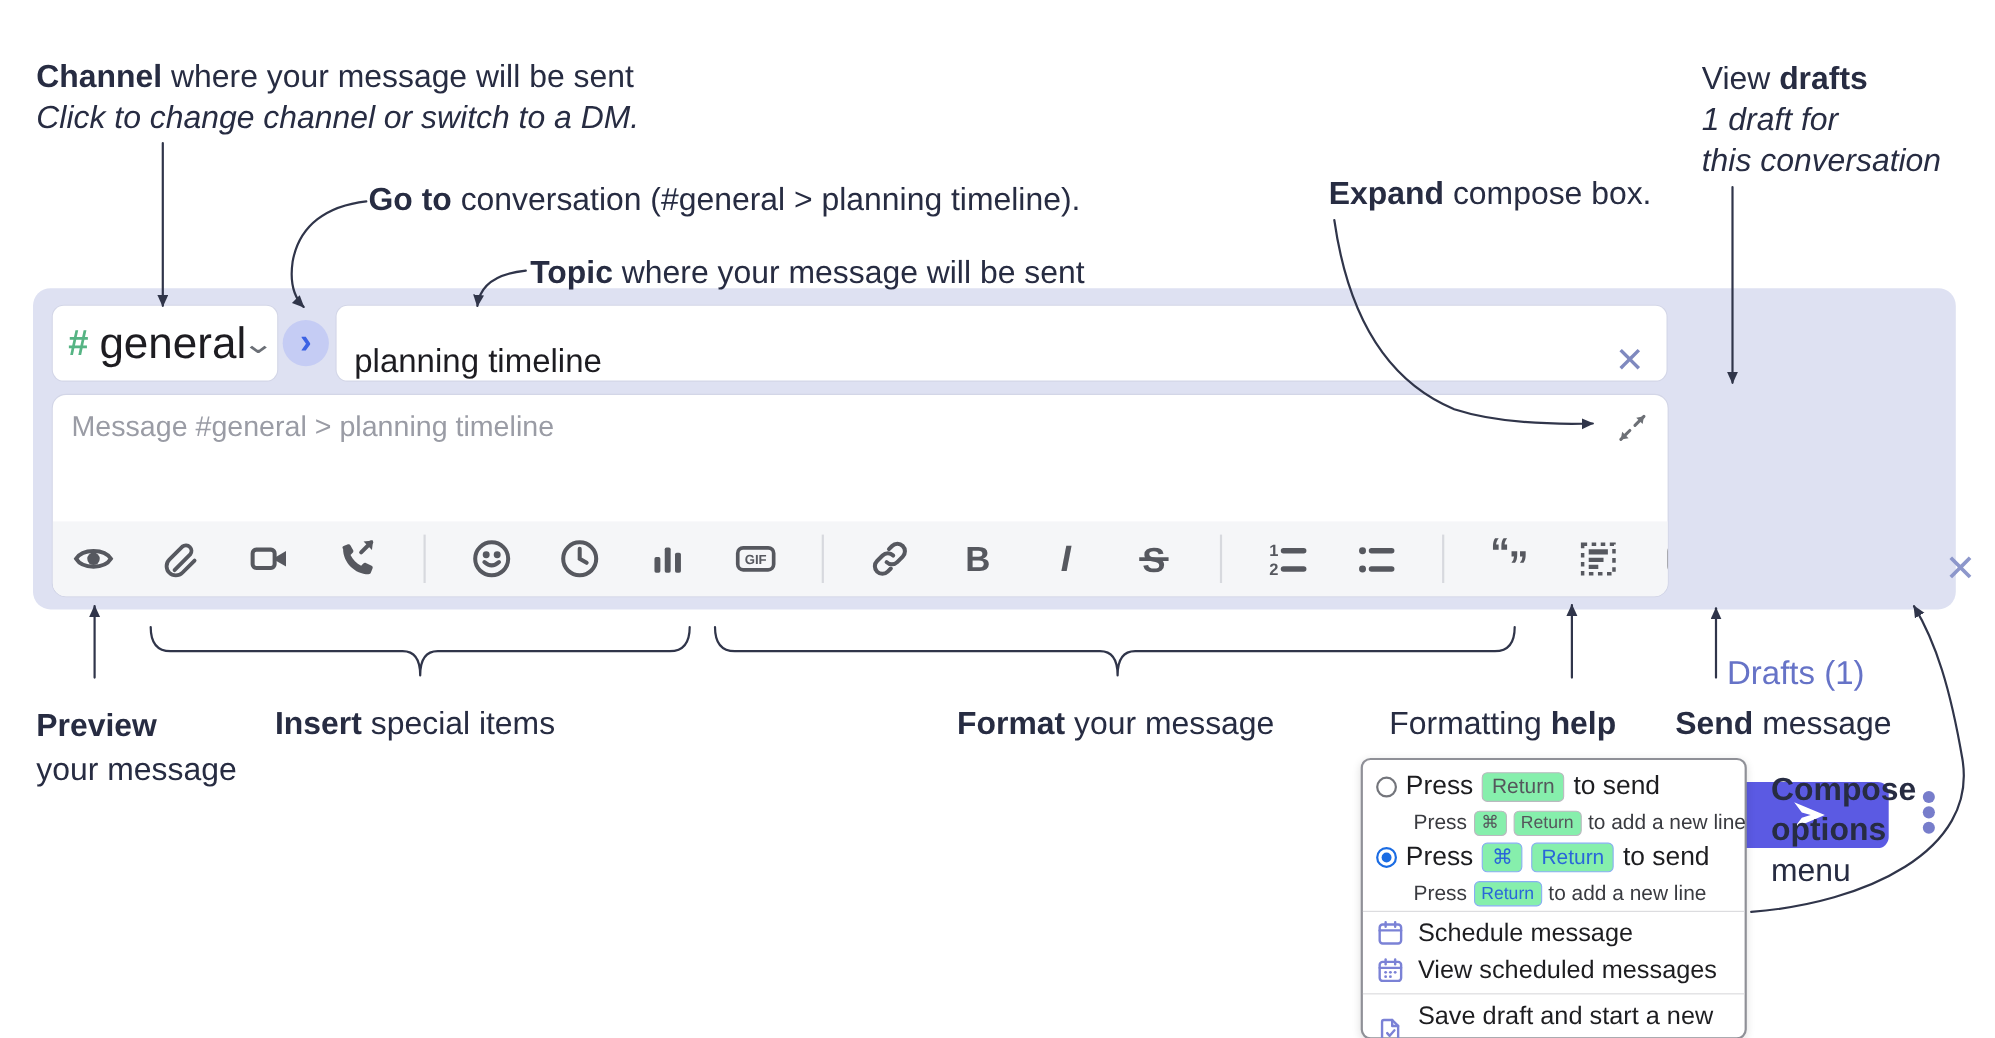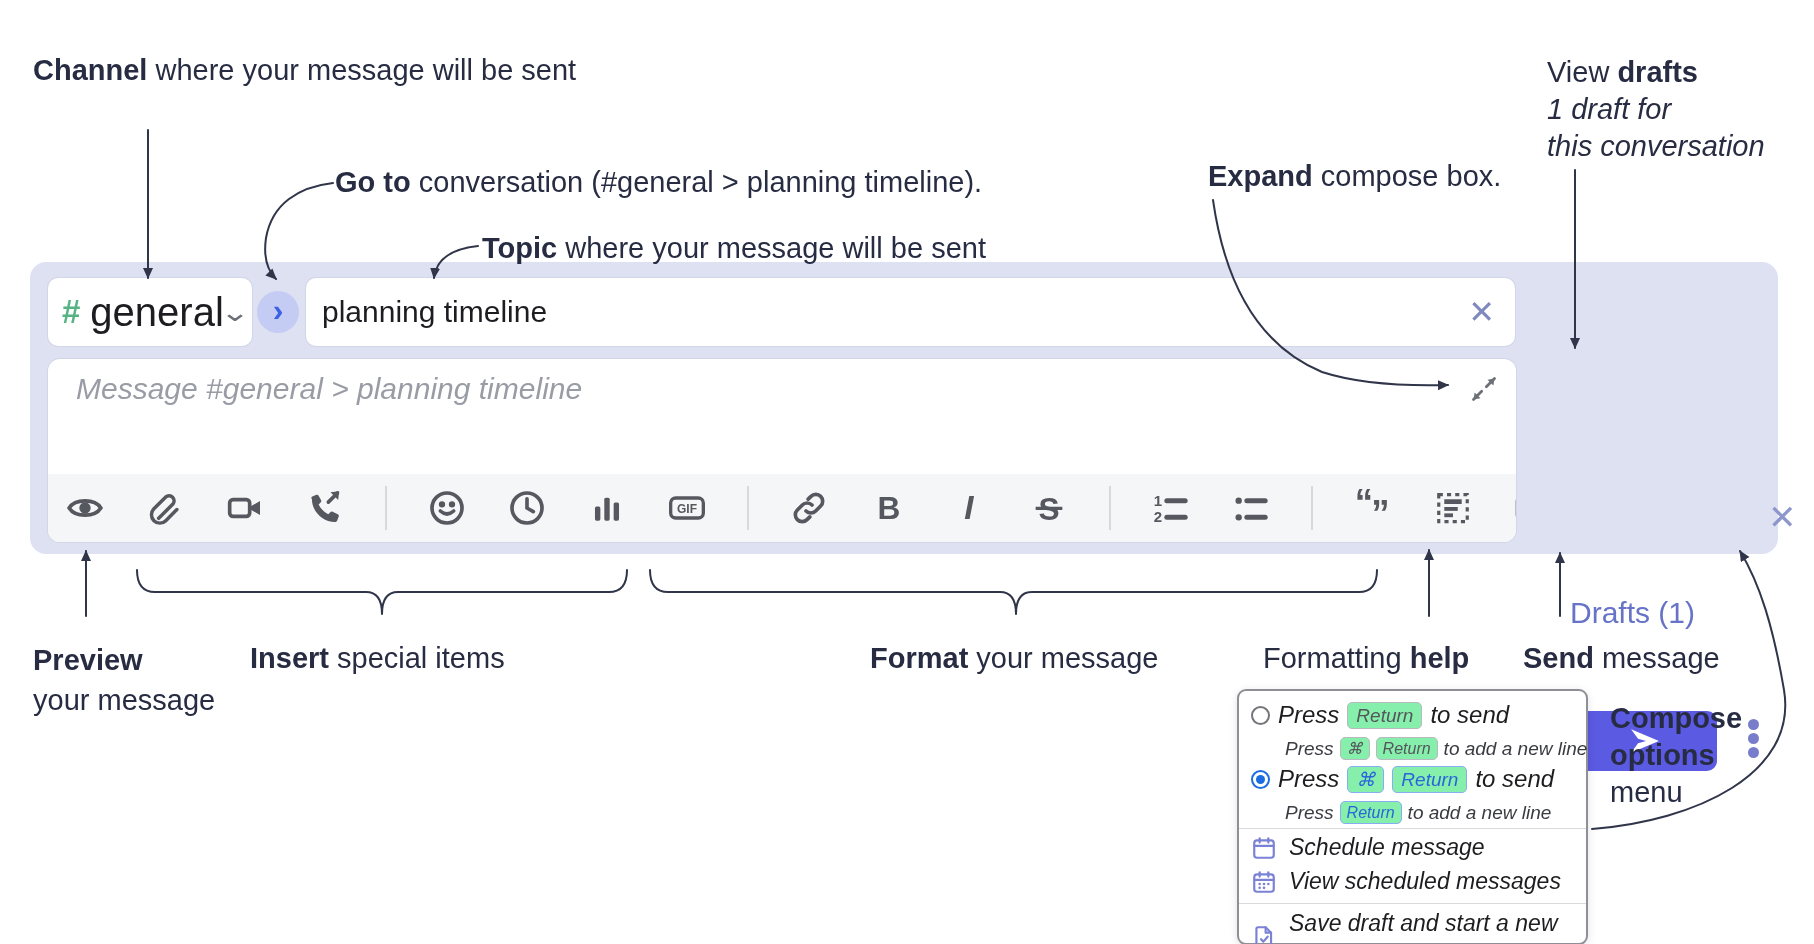--- a/index.html
+++ b/index.html
@@ -21,27 +21,27 @@
   .white-box { background:#fff; border-radius:10px; position:absolute;
     box-shadow:0 0 0 1px rgba(29,28,33,.05); }
   #channel-btn { left:18px; top:16px; width:204px; height:68px; display:flex;
     align-items:center; padding:0 14px; cursor:pointer; }
   #channel-btn .hash { color:#56b484; font-size:33px; font-weight:700; margin-right:10px; }
   #channel-btn .chname { color:#1d1c21; font-size:40px; font-weight:500; }
   #channel-btn .chev { color:#6b6f76; font-size:26px; margin-left:auto; transform:scaleX(1.4); }
   #goto-btn { position:absolute; left:227px; top:29px; width:42px; height:42px; border-radius:50%;
     background:#c5ccf4; display:flex; align-items:center; justify-content:center; cursor:pointer; }
   #goto-btn span { color:#3c62e4; font-size:32px; font-weight:700; line-height:1; margin-top:-4px; }
-  #topic-box { left:276px; top:16px; width:1209px; height:68px; display:flex; align-items:center; }
+  #topic-box { left:276px; top:16px; width:1209px; height:68px; display:flex; align-items:flex-end; }
   #topic-input { border:none; outline:none; background:transparent; flex:1;
     font:30px "Liberation Sans",sans-serif; color:#1d1c21; padding:0 0 0 16px; }
   #topic-clear { color:#7f89bf; font-size:32px; padding:0 20px; cursor:pointer; }
 
   #message-box { left:18px; top:97px; width:1468px; height:183px; border-radius:12px; overflow:hidden; }
-  #msg-placeholder { position:absolute; left:28px; top:13px; font-size:30px; color:#9a9ca5;font-style:italic; }
+  #msg-placeholder { position:absolute; left:17px; top:13px; font-size:26px; color:#9a9ca5; }
   #expand-btn { position:absolute; right:18px; top:16px; width:28px; height:28px; cursor:pointer; }
 
   #toolbar { position:absolute; left:0; bottom:0; width:100%; height:68px; background:#f5f6f8;
     display:flex; align-items:center; padding-left:17px; gap:40px; }
   .tb-icon { width:40px; height:40px; flex:0 0 40px; display:flex; align-items:center;
     justify-content:center; cursor:pointer; }
   .tb-div { width:2px; height:44px; flex:0 0 2px; background:#d7d9de; }
 
   #drafts-link { position:absolute; left:1540px; top:334px; font-size:30px; color:#6673c7;
     cursor:pointer; z-index:2; }
@@ -49,21 +49,21 @@
     cursor:pointer; z-index:2; line-height:1; }
   #send-btn { position:absolute; left:1543px; top:449px; width:144px; height:60px;
     background:#5b5ae3; border-radius:10px; display:flex; align-items:center;
     justify-content:center; cursor:pointer; z-index:2; }
   #dots-btn { position:absolute; left:1718px; top:457px; width:12px; cursor:pointer; z-index:2; }
   #dots-btn i { display:block; width:11px; height:11px; border-radius:50%; background:#777dcb; margin-bottom:3px; }
 
   
   #menu { position:absolute; left:1237px; top:657px; width:351px; height:256px; background:#fff;
     border:2px solid #8f9097; border-radius:9px; z-index:4; box-shadow:0 2px 8px rgba(0,0,0,.12);
-    color:#1d1d20;font-style:italic; }
+    color:#1d1d20; }
   .mrow { position:absolute; left:12px; display:flex; align-items:center; gap:8px; white-space:nowrap; }
   .main-line { font-size:24px; }
   .sub-line { font-size:19px; left:46px; color:#3a3b40; gap:6px; }
   .radio { width:19px; height:19px; border:2px solid #73757b; border-radius:50%; flex:0 0 19px; position:relative; }
   .radio.sel { border-color:#1b6ce3; }
   .radio.sel::after { content:""; position:absolute; left:3px; top:3px; width:9px; height:9px;
     border-radius:50%; background:#1b6ce3; }
   kbd { font-family:"Liberation Sans",sans-serif; border:1.5px solid #b9babf; border-radius:5px;
     color:#55565c; background:#86efac; padding:0 8px; font-size:19px; line-height:25px; display:inline-block; }
   .sub-line kbd { font-size:16px; line-height:21px; padding:0 6px; }
@@ -96,20 +96,21 @@
       <path d="M1429,584 L1429,518" marker-end="url(#ah)"></path>
       <path d="M1560,584 L1560,521" marker-end="url(#ah)"></path>
       <path d="M1592,797 C1695,789 1798,742 1784,658 C1773,594 1760,552 1740,519" marker-end="url(#ah)"></path>
       <path d="M137,538 C137,552 143,560 155,560 L366,560 C376,560 382,566 382,582 C382,566 388,560 398,560 L609,560 C621,560 627,552 627,538"></path>
       <path d="M650,538 C650,552 656,560 668,560 L1000,560 C1010,560 1016,566 1016,582 C1016,566 1022,560 1032,560 L1359,560 C1371,560 1377,552 1377,538"></path>
     </g>
   </svg>
 
   <div class="ann" style="left:33px; top:20px;">
     <div><b>Channel</b><span> where your message will be sent</span></div>
+    <div class="it">Click to change channel or switch to a DM.</div>
   </div>
   <div class="ann" style="left:335px; top:132px;">
     <b>Go to</b><span> conversation (#general &gt; planning timeline).</span>
   </div>
   <div class="ann" style="left:482px; top:198px;">
     <b>Topic</b><span> where your message will be sent</span>
   </div>
   <div class="ann" style="left:1208px; top:126px;">
     <b>Expand</b><span> compose box.</span>
   </div>

